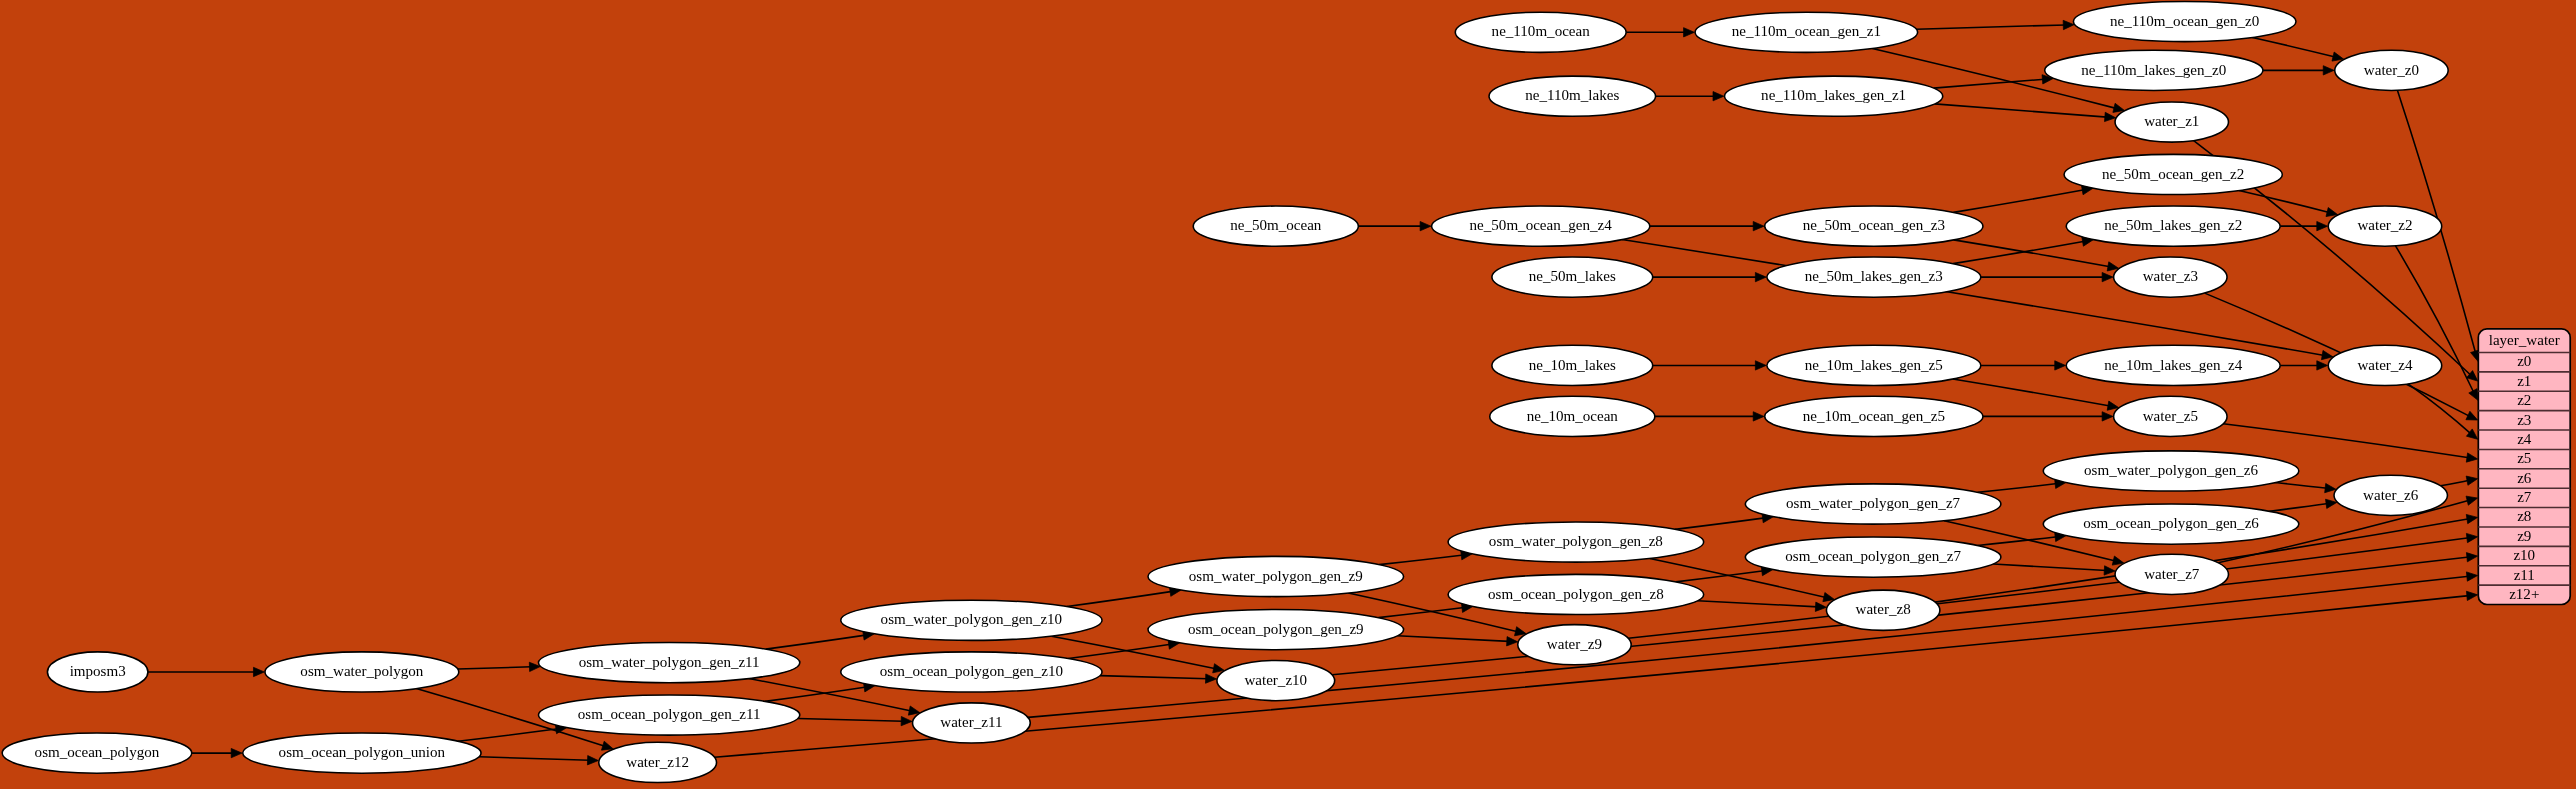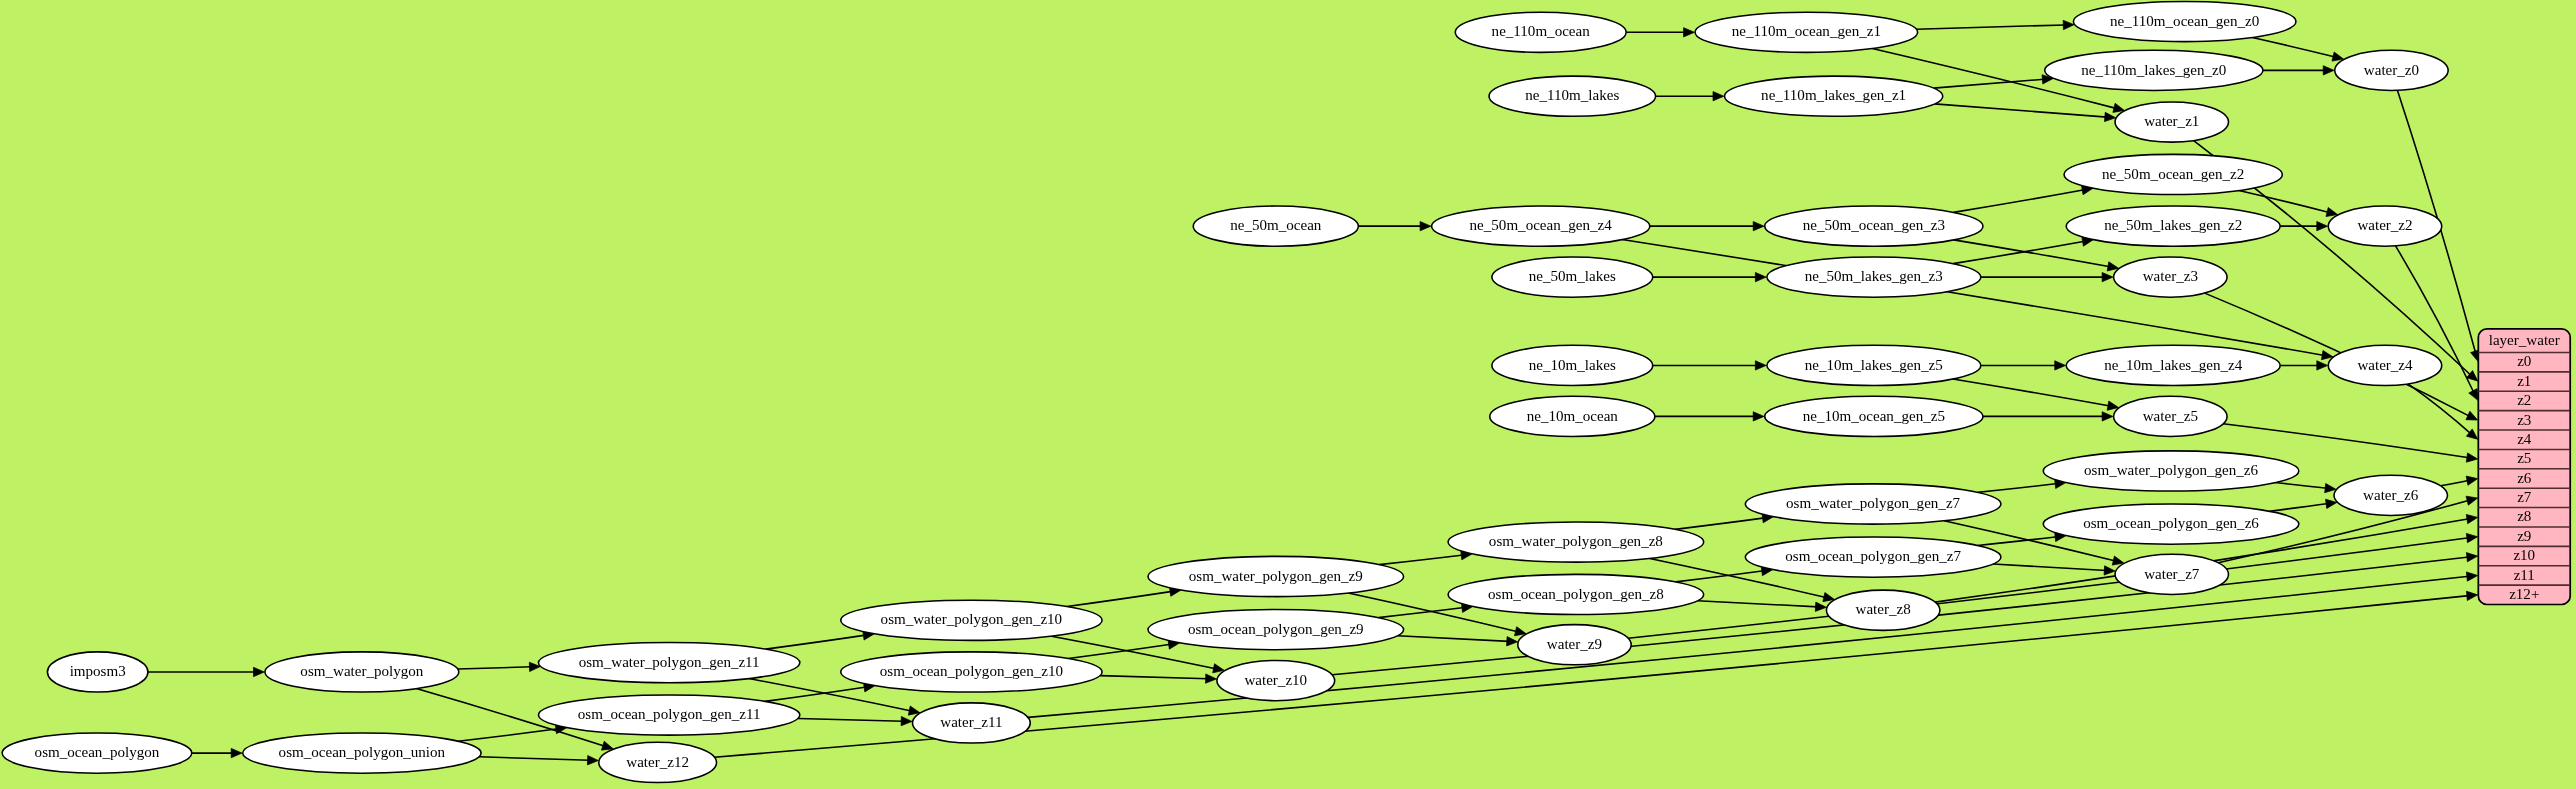--- a/index.html
+++ b/index.html
@@ -1,16 +1,16 @@
 <!DOCTYPE html>
 <html style="font-size:11.5px"><head>
 <meta charset="utf-8">
 <style>
   html,body{margin:0;padding:0;background:#ffffff;}
-  #root{position:relative;width:2576px;height:789px;background:#bef264;
+  #root{position:relative;width:2576px;height:789px;background:#c2410c;
         font-family:"Liberation Serif", serif;}
   svg{position:absolute;left:0;top:0;width:2576px;height:789px;}
   .ellipse{fill:#ffffff;stroke:#000000;stroke-width:2.2;}
   .edge{fill:none;stroke:#000000;stroke-width:2.2;}
   .arrow{fill:#000000;stroke:#000000;stroke-width:1;}
   .nodelabel{font-family:"Liberation Serif", serif;font-size:21px;fill:#000;
              text-anchor:middle;dominant-baseline:middle;}
   .tablecell{font-family:"Liberation Serif", serif;font-size:21px;fill:#000;
              text-anchor:middle;dominant-baseline:middle;}
   .tablebox{fill:#ffb6c1;stroke:#000000;stroke-width:2.4;}

